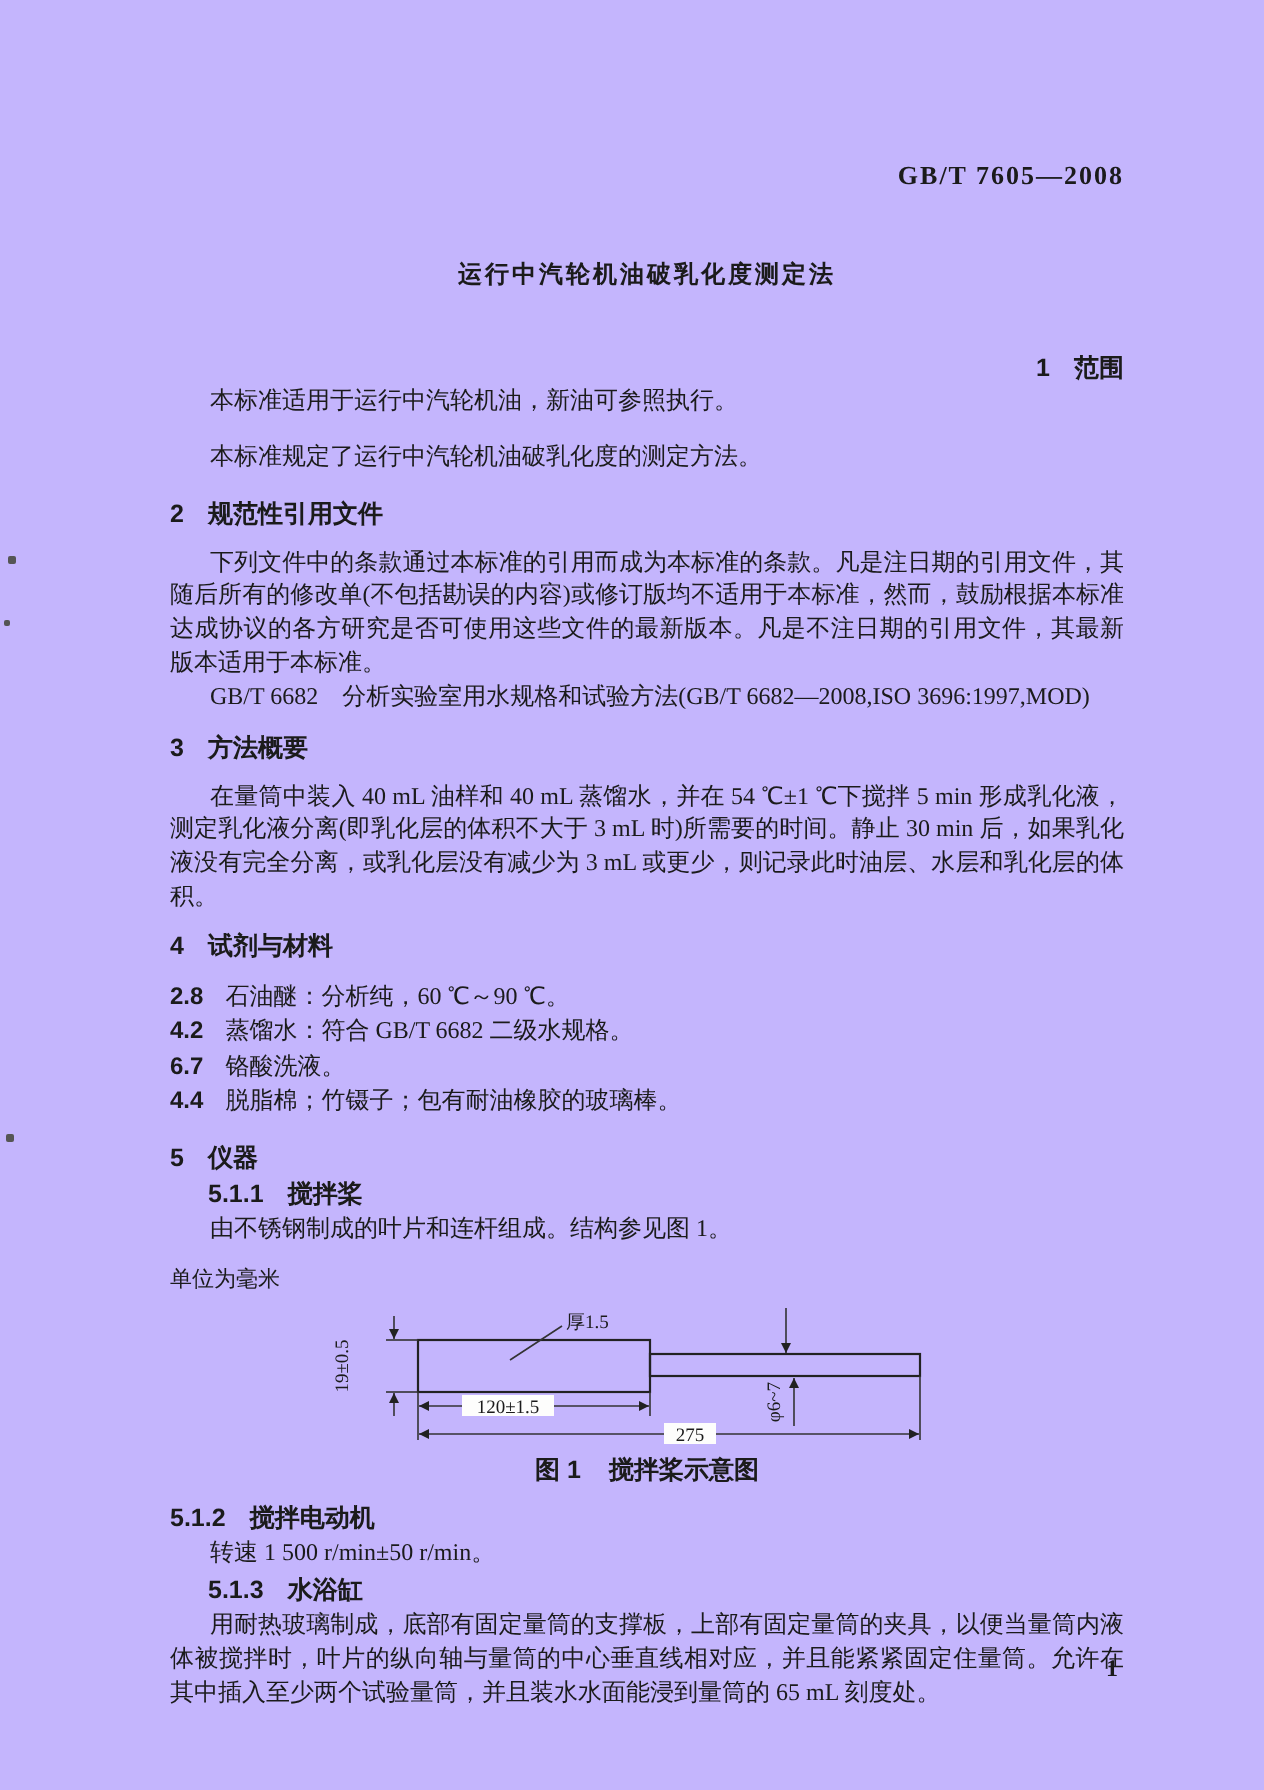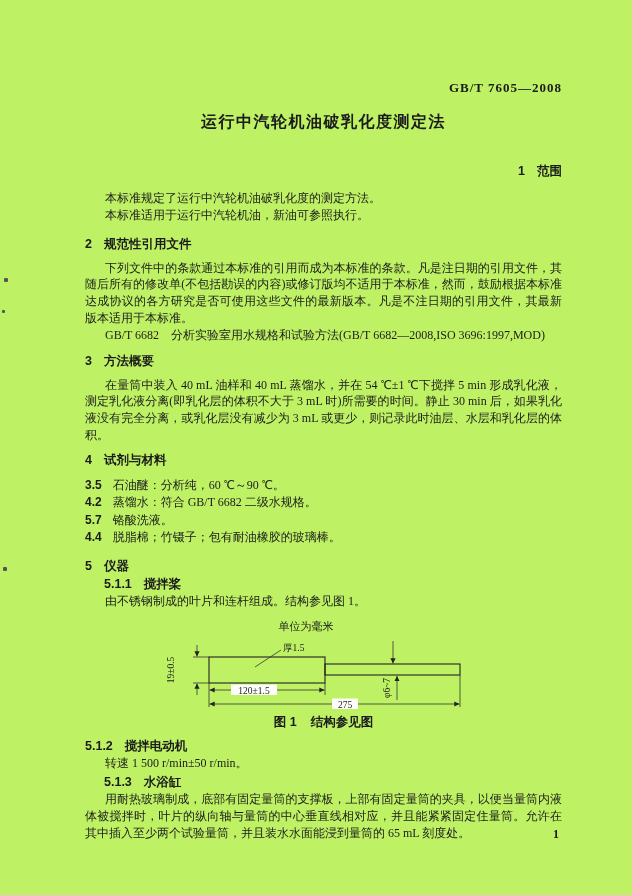--- a/index.html
+++ b/index.html
@@ -1,39 +1,39 @@
 <!DOCTYPE html>
 <html><head>
 <meta charset="utf-8">
 <style>
   html,body{margin:0;padding:0;background:#e8e8e8;}
   .page{
     position:relative;
     width:632px;height:895px;
     margin:0 auto;
-    background:#bef264;
+    background:#c4b5fd;
     color:#1b1b1b;
     font-family:"Liberation Serif", serif;
     overflow:hidden;
   }
   .content{position:absolute;left:85px;right:70px;top:0;}
   .std-no{
     text-align:right;
     margin-top:80px;
     font-family:"Liberation Serif", serif;
     font-weight:700;
     font-size:13px;
     letter-spacing:1px;
   }
   .doc-title{
     text-align:center;
-    margin-top:16px;
-    font-family:"Liberation Sans", sans-serif;
-    font-weight:700;
-    font-size:16px;
+    margin-top:33px;
+    font-family:"Liberation Sans", sans-serif;
+    font-weight:700;
+    font-size:12px;
     letter-spacing:1.5px;
   }
   .heading{
     font-family:"Liberation Sans", sans-serif;
     font-weight:700;
     font-size:12.5px;
     line-height:16px;
   }
   .hnum{margin-right:12px;}
   .h-l1{margin-top:30px;text-align:right;}
@@ -54,21 +54,21 @@
   }
   .item .inum{
     font-family:"Liberation Sans", sans-serif;
     font-weight:700;
     flex:0 0 auto;
     margin-right:11px;
   }
   .tight{margin-top:9px;}
   .vtight{margin-top:2px;margin-left:19px;}
   .unit-note{
-    text-align:center;
+    text-align:left;
     margin-top:9px;
     margin-right:35px;
     font-size:11px;
   }
   .figure-wrap{margin-top:3px;}
   .figure-svg{display:block;margin-left:55px;}
   .fig-caption{
     text-align:center;
     margin-top:2px;
     font-family:"Liberation Sans", sans-serif;
@@ -100,48 +100,48 @@
 
   <div class="content">
 
     <div class="std-no">GB/T 7605—2008</div>
 
     <div class="doc-title">运行中汽轮机油破乳化度测定法</div>
 
     <div class="heading h-l1">
       <span class="hnum">1</span><span>范围</span>
     </div>
+    <p class="para">本标准适用于运行中汽轮机油，新油可参照执行。</p>
     <p class="para mt-after-h">本标准规定了运行中汽轮机油破乳化度的测定方法。</p>
-    <p class="para">本标准适用于运行中汽轮机油，新油可参照执行。</p>
 
     <div class="heading" style="margin-top:12px;">
       <span class="hnum">2</span><span>规范性引用文件</span>
     </div>
     <p class="para mt-sm">下列文件中的条款通过本标准的引用而成为本标准的条款。凡是注日期的引用文件，其随后所有的修改单(不包括勘误的内容)或修订版均不适用于本标准，然而，鼓励根据本标准达成协议的各方研究是否可使用这些文件的最新版本。凡是不注日期的引用文件，其最新版本适用于本标准。</p>
     <p class="para">GB/T 6682　分析实验室用水规格和试验方法(GB/T 6682—2008,ISO 3696:1997,MOD)</p>
 
     <div class="heading" style="margin-top:9px;">
       <span class="hnum">3</span><span>方法概要</span>
     </div>
     <p class="para mt-sm">在量筒中装入 40 mL 油样和 40 mL 蒸馏水，并在 54 ℃±1 ℃下搅拌 5 min 形成乳化液，测定乳化液分离(即乳化层的体积不大于 3 mL 时)所需要的时间。静止 30 min 后，如果乳化液没有完全分离，或乳化层没有减少为 3 mL 或更少，则记录此时油层、水层和乳化层的体积。</p>
 
     <div class="heading" style="margin-top:8px;">
       <span class="hnum">4</span><span>试剂与材料</span>
     </div>
     <div class="items">
       <div class="item">
-        <span class="inum">3.5</span>
+        <span class="inum">2.8</span>
           <span>石油醚：分析纯，60 ℃～90 ℃。</span>
       </div>
       <div class="item">
         <span class="inum">4.2</span>
           <span>蒸馏水：符合 GB/T 6682 二级水规格。</span>
       </div>
       <div class="item">
-        <span class="inum">5.7</span>
+        <span class="inum">6.7</span>
           <span>铬酸洗液。</span>
       </div>
       <div class="item">
         <span class="inum">4.4</span>
           <span>脱脂棉；竹镊子；包有耐油橡胶的玻璃棒。</span>
       </div>
     </div>
 
     <div class="heading" style="margin-top:12px;">
       <span class="hnum">5</span><span>仪器</span>
@@ -191,21 +191,21 @@
         <rect x="91" y="47.5" width="46" height="10.5" fill="#fdfdfc"></rect>
         <rect x="192" y="61.5" width="26" height="10.5" fill="#fdfdfc"></rect>
 
         <text x="143" y="14">厚1.5</text>
         <text x="34" y="33" transform="rotate(-90 34 33)" text-anchor="middle">19±0.5</text>
         <text x="114" y="56.5" text-anchor="middle">120±1.5</text>
         <text x="205" y="70.5" text-anchor="middle">275</text>
         <text x="250" y="51" transform="rotate(-90 250 51)" text-anchor="middle">φ6~7</text>
       </svg>
       <div class="fig-caption">
-        <span class="clabel">图 1</span><span>结构参见图</span>
+        <span class="clabel">图 1</span><span>搅拌桨示意图</span>
       </div>
     </div>
 
     <div class="heading" style="margin-top:7px;">
       <span class="hnum">5.1.2</span><span>搅拌电动机</span>
     </div>
     <p class="para" style="margin-top:1px;">转速 1 500 r/min±50 r/min。</p>
 
     <div class="heading vtight">
       <span class="hnum">5.1.3</span><span>水浴缸</span>

